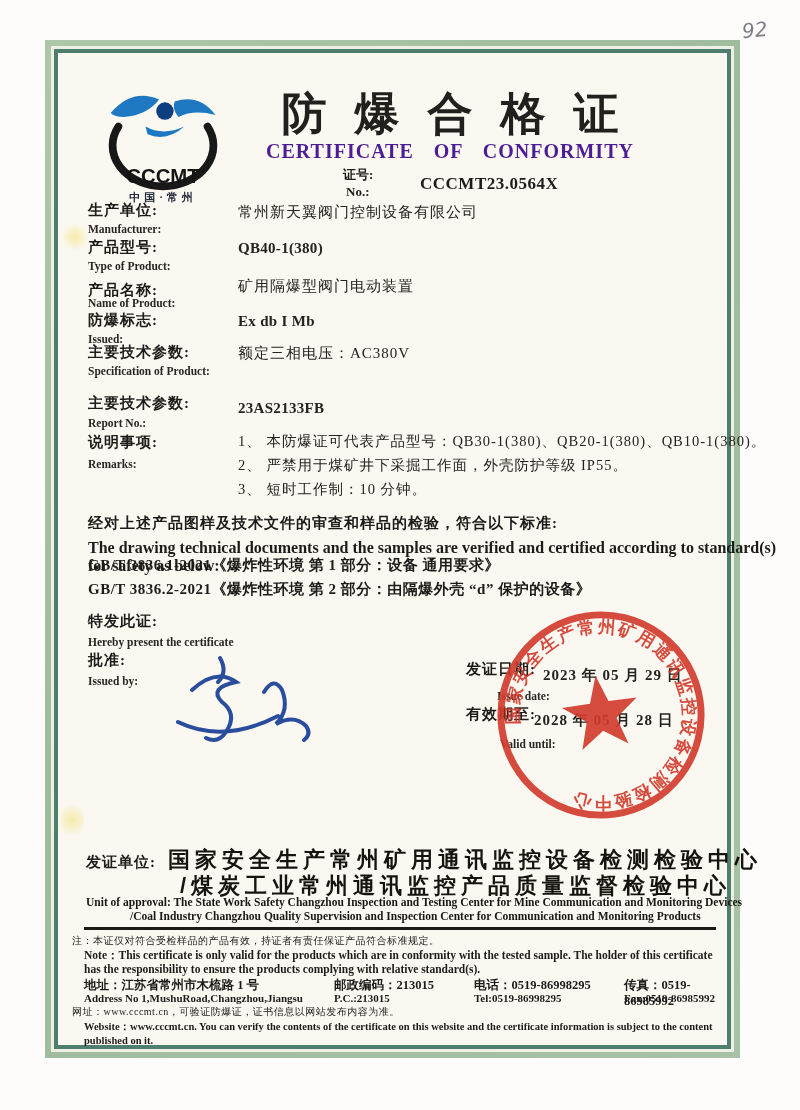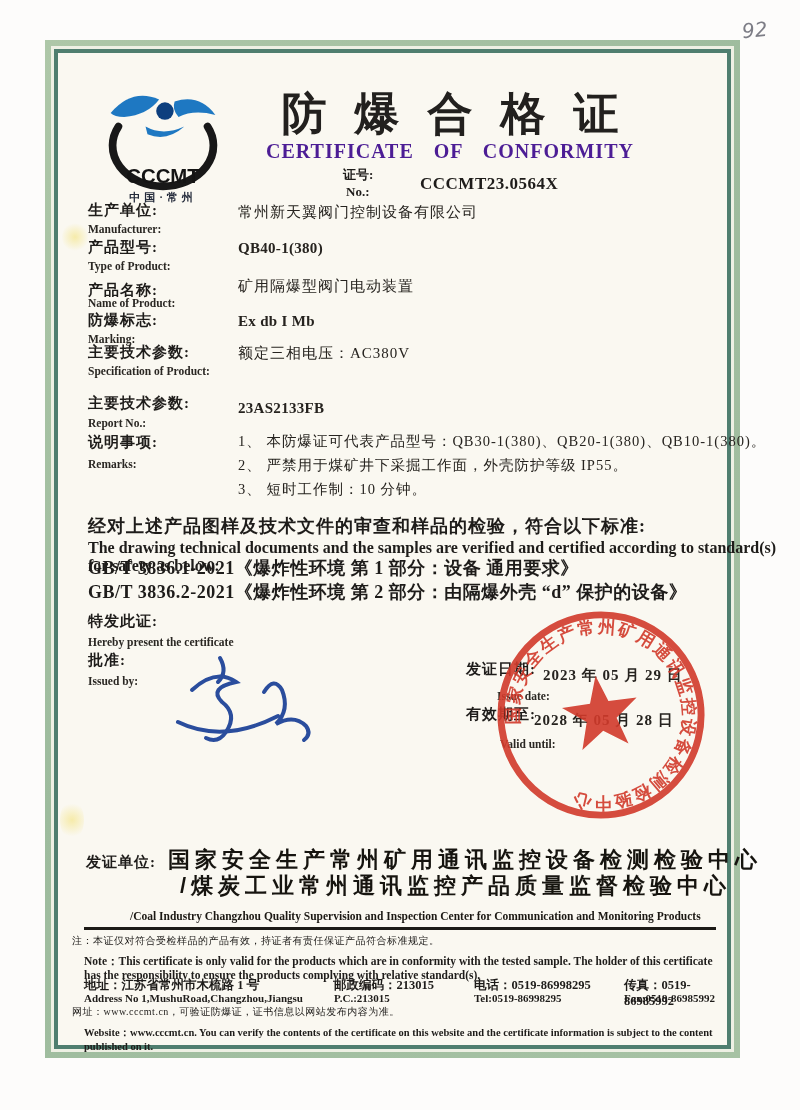--- a/index.html
+++ b/index.html
@@ -44,35 +44,35 @@
   }
   .certno-label-cn{position:absolute;left:343px;top:166px;font-size:13px;font-weight:bold;}
   .certno-label-en{position:absolute;left:346px;top:184px;font-size:13px;font-weight:bold;}
   .certno-value{position:absolute;left:420px;top:174px;font-size:17px;font-weight:bold;letter-spacing:.5px;}
   
   .lbl-cn{position:absolute;font-size:15px;font-weight:bold;letter-spacing:1px;}
   .lbl-en{position:absolute;font-size:11.5px;font-weight:bold;color:#2a2723;}
   .val{position:absolute;font-size:15px;letter-spacing:1px;color:#26231f;}
   .val-en{letter-spacing:.3px;}
   
-  .std-cn{position:absolute;left:88px;font-size:18px;font-weight:bold;letter-spacing:1px;}
+  .std-cn{position:absolute;left:88px;font-size:15px;font-weight:bold;letter-spacing:1px;}
   .std-en{position:absolute;left:88px;font-size:16px;font-weight:bold;}
   
   .signature{position:absolute;left:168px;top:650px;width:180px;height:105px;}
   .seal{position:absolute;left:492px;top:606px;width:218px;height:218px;opacity:.9;transform:rotate(-8deg);}
   
   .unit-big{
     position:absolute;font-size:22px;font-weight:bold;letter-spacing:5px;color:#16140f;
     font-family:"Liberation Sans","DejaVu Sans",sans-serif;
   }
   .unit-en{position:absolute;font-size:11.5px;font-weight:bold;color:#1b1813;}
   .rule{position:absolute;left:84px;width:632px;height:2.5px;background:#1c1a16;}
   
   .foot-cn{position:absolute;left:72px;font-size:10px;font-weight:normal;letter-spacing:.5px;width:632px;}
-  .foot-en{position:absolute;left:84px;font-size:11.5px;font-weight:bold;width:632px;line-height:13.5px;margin-top:6px;}
+  .foot-en{position:absolute;left:84px;font-size:11.5px;font-weight:bold;width:632px;line-height:13.5px;}
   .addr-row{position:absolute;left:84px;width:640px;display:flex;}
   .addr-row.cn{font-size:12.5px;font-weight:bold;}
   .addr-row.en{font-size:11px;font-weight:bold;}
   .col-a{width:250px;}.col-b{width:140px;}.col-c{width:150px;}.col-d{width:100px;}
 </style>
 </head>
 <body>
 
 <div class="page">
 
@@ -109,21 +109,21 @@
 
   <div class="lbl-cn" style="left:88px;top:238px;">产品型号:</div>
   <div class="lbl-en" style="left:88px;top:260px;">Type of Product:</div>
   <div class="val val-en" style="left:238px;top:240px;font-weight:bold;">QB40-1(380)</div>
 
   <div class="lbl-cn" style="left:88px;top:281px;">产品名称:</div>
   <div class="lbl-en" style="left:88px;top:297px;">Name of Product:</div>
   <div class="val" style="left:238px;top:277px;">矿用隔爆型阀门电动装置</div>
 
   <div class="lbl-cn" style="left:88px;top:311px;">防爆标志:</div>
-  <div class="lbl-en" style="left:88px;top:333px;">Marking:</div>
+  <div class="lbl-en" style="left:88px;top:333px;">Issued:</div>
   <div class="val val-en" style="left:238px;top:313px;font-weight:bold;">Ex db I Mb</div>
 
   <div class="lbl-cn" style="left:88px;top:343px;">主要技术参数:</div>
   <div class="lbl-en" style="left:88px;top:365px;">Specification of Product:</div>
   <div class="val" style="left:238px;top:344px;">额定三相电压：AC380V</div>
 
   <div class="lbl-cn" style="left:88px;top:394px;">主要技术参数:</div>
   <div class="lbl-en" style="left:88px;top:417px;">Report No.:</div>
   <div class="val val-en" style="left:238px;top:400px;font-weight:bold;">23AS2133FB</div>
 
@@ -166,20 +166,24 @@
       <path id="sealArc" d="M 27 110 a 83 83 0 1 1 166 0 a 83 83 0 1 1 -166 0"></path>
     </defs>
     <text font-size="17.5" font-weight="bold" fill="#d23a2b" letter-spacing="2" font-family="Liberation Sans, DejaVu Sans, sans-serif">
       <textPath href="#sealArc" startOffset="2">国家安全生产常州矿用通讯监控设备检测检验中心</textPath>
     </text>
   </svg>
 
   <div class="lbl-cn" style="left:86px;top:853px;">发证单位:</div>
   <div class="unit-big" style="left:168px;top:845px;">国家安全生产常州矿用通讯监控设备检测检验中心</div>
   <div class="unit-big" style="left:180px;top:871px;">/煤炭工业常州通讯监控产品质量监督检验中心</div>
+  <div class="unit-en" style="left:86px;top:896px;">
+    <span>Unit of approval:</span>
+    <span>The State Work Safety Changzhou Inspection and Testing Center for Mine Communication and Monitoring Devices</span>
+  </div>
   <div class="unit-en" style="left:130px;top:910px;">/Coal Industry Changzhou Quality Supervision and Inspection Center for Communication and Monitoring Products</div>
   <div class="rule" style="top:927px;"></div>
 
   <div class="foot-cn" style="top:934px;">注：本证仅对符合受检样品的产品有效，持证者有责任保证产品符合标准规定。</div>
   <div class="foot-en" style="top:949px;">Note：This certificate is only valid for the products which are in conformity with the tested sample. The holder of this certificate has the responsibility to ensure the products complying with relative standard(s).</div>
 
   <div class="addr-row cn" style="top:977px;">
     <span class="col-a">地址：江苏省常州市木梳路 1 号</span>
     <span class="col-b">邮政编码：213015</span>
     <span class="col-c">电话：0519-86998295</span>

